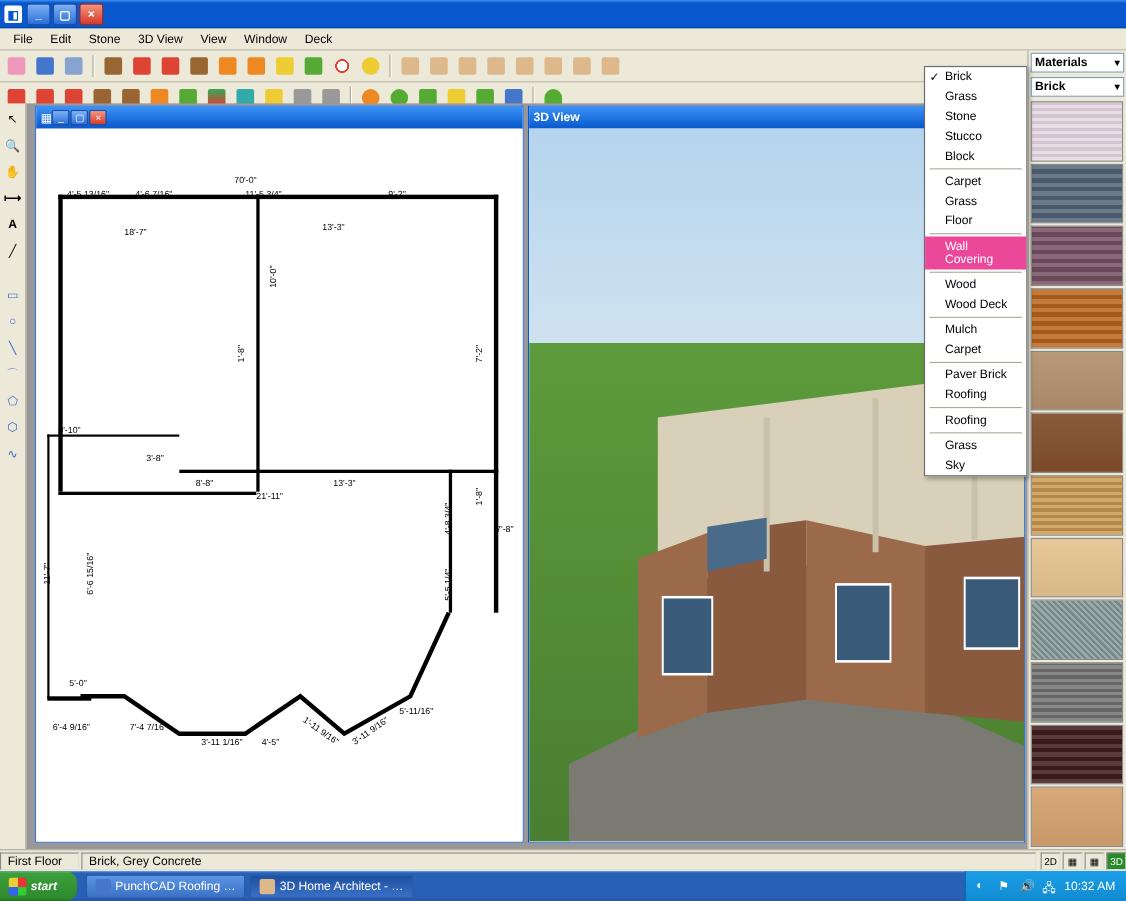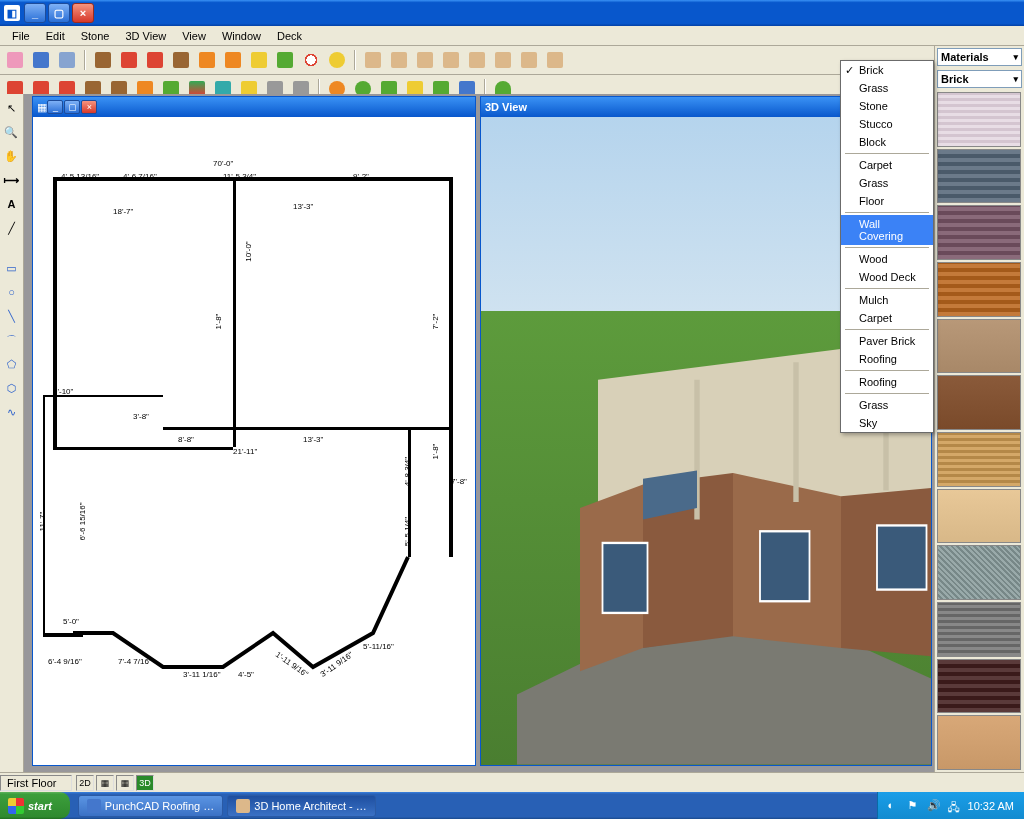--- a/index.html
+++ b/index.html
@@ -52,21 +52,21 @@
 .matpanel { position:absolute; right:0; top:46px; width:90px; bottom:47px; background:#ece9d8; border-left:1px solid #aca899; display:flex; flex-direction:column;}
 .matpanel .dropdown { margin:2px; height:18px; border:1px solid #7f9db9; background:white; display:flex;align-items:center; padding:0 3px; font-size:11px; cursor:pointer; justify-content:space-between;font-weight:bold;}
 .matpanel .dropdown::after{content:"▾"; font-size:9px;}
 .matpanel .swatches { flex:1; overflow:hidden; display:flex; flex-direction:column; gap:2px; padding:2px;}
 .swatch { width:84px; height:62px; border:1px solid #888; cursor:pointer;}
 
 
 .matmenu { position:absolute; right:90px; top:60px; width:94px; background:white; border:1px solid #6b6b6b; box-shadow:2px 2px 4px rgba(0,0,0,0.3); z-index:50;}
 .matmenu .mitem { padding:3px 6px 3px 18px; cursor:pointer; position:relative; font-size:11px;}
 .matmenu .mitem.checked::before { content:"✓"; position:absolute; left:4px;}
-.matmenu .mitem.selected { background:#3b82f6; color:white;}
+.matmenu .mitem.selected { background:#ec4899; color:white;}
 .matmenu .msep { height:1px; background:#aca899; margin:2px 4px;}
 
 
 .statusbar { position:absolute; left:0; right:0; bottom:27px; height:20px; background:#ece9d8; border-top:1px solid #aca899; display:flex; align-items:center; font-size:11px;}
 .statusbar .cell { border:1px inset #ddd; padding:1px 6px; margin-right:2px; height:16px; display:flex;align-items:center;}
 .statusbar .flex { flex:1;}
 .statusbar .iconcell { width:18px; height:16px; border:1px inset #ddd; display:flex;align-items:center;justify-content:center; font-size:9px; margin-left:2px; cursor:pointer;}
 
 
 .taskbar { position:absolute; left:0; right:0; bottom:0; height:27px; background:linear-gradient(to bottom,#3a81e0 0%, #2860b5 8%, #2860b5 92%, #1a4a8c 100%); display:flex; align-items:center;}
@@ -409,20 +409,21 @@
     <div class="mitem">Roofing</div>
     <div class="msep"></div>
     <div class="mitem">Roofing</div>
     <div class="msep"></div>
     <div class="mitem">Grass</div>
     <div class="mitem">Sky</div>
   </div>
 
 <div class="statusbar">
   <div class="cell" style="width:72px">First Floor</div>
+  <div class="cell flex">Brick, Grey Concrete</div>
   <div class="iconcell">2D</div>
   <div class="iconcell">▦</div>
   <div class="iconcell">▦</div>
   <div class="iconcell" style="background:#2a8a2a;color:white">3D</div>
 </div>
 
 <div class="taskbar">
   <div class="startbtn">
     <span style="width:16px;height:16px;background:conic-gradient(#e33 0 25%,#3c3 0 50%,#36e 0 75%,#ec3 0);border-radius:2px;"></span>
     <span>start</span>

